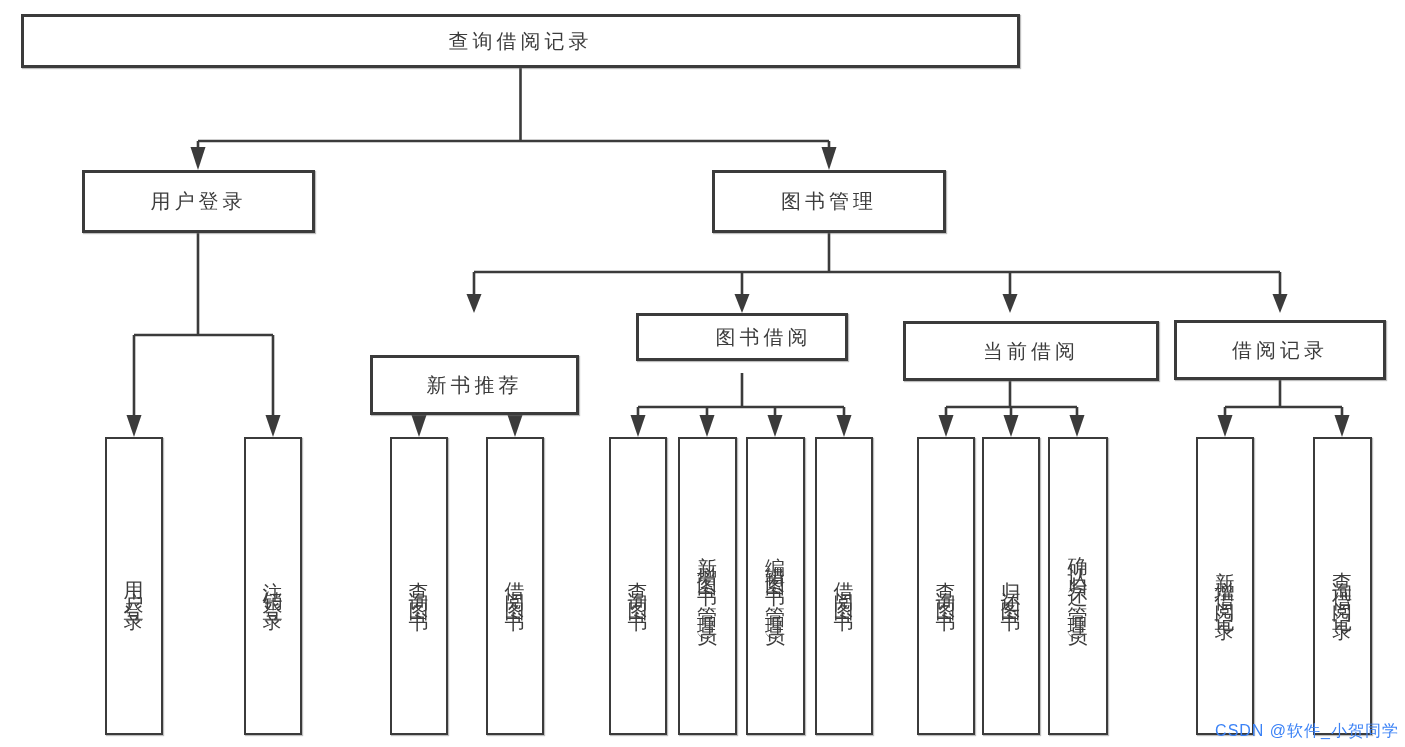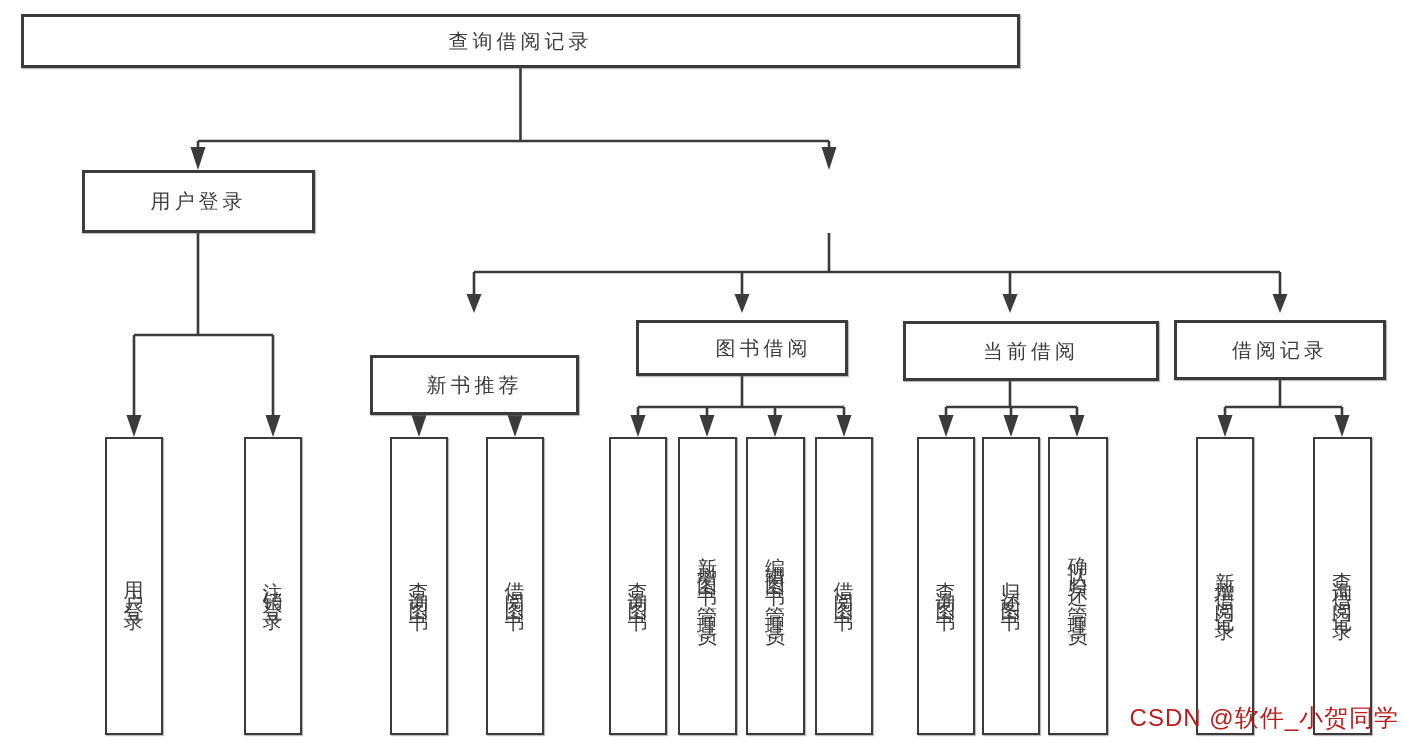--- a/index.html
+++ b/index.html
@@ -41,24 +41,24 @@
     writing-mode: vertical-rl;
     text-orientation: mixed;
     letter-spacing: 10px;
     line-height: 1;
     border-width: 2.5px;
     font-size: 20px;
   }
   .watermark {
     position: absolute;
     right: 6px;
-    bottom: 13px;
-    font-size: 24px;
+    bottom: 5px;
+    font-size: 16px;
     letter-spacing: 1px;
-    color: #b91c1c;
+    color: #3b82f6;
     z-index: 5;
     white-space: nowrap;
   }
 </style>
 </head>
 <body>
 
 <div id="canvas">
 
   <svg id="connectors" viewBox="0 0 1405 747" xmlns="http://www.w3.org/2000/svg">
@@ -100,23 +100,24 @@
       <polygon points="1003.5,415 1018.5,415 1011,437"></polygon>
       <polygon points="1069.5,415 1084.5,415 1077,437"></polygon>
       <polygon points="1217.5,415 1232.5,415 1225,437"></polygon>
       <polygon points="1334.5,415 1349.5,415 1342,437"></polygon>
     </g>
   </svg>
 
   <div class="box" style="left:21px; top:14px; width:999px; height:54px;">查询借阅记录</div>
 
   <div class="box" style="left:82px; top:170px; width:233px; height:63px;">用户登录</div>
+  <div class="box" style="left:712px; top:170px; width:234px; height:63px;">图书管理</div>
 
   <div class="box" style="left:370px; top:313px; width:209px; height:60px;margin-top:42px;">新书推荐</div>
-  <div class="box" style="left:636px; top:320px; width:212px; height:56px;padding-left:43px;">图书借阅</div>
+  <div class="box" style="left:636px; top:313px; width:212px; height:48px;padding-left:43px;">图书借阅</div>
   <div class="box" style="left:903px; top:321px; width:256px; height:60px;">当前借阅</div>
   <div class="box" style="left:1174px; top:320px; width:212px; height:60px;">借阅记录</div>
 
   <div class="box leaf" style="left:105px; top:437px; width:58px; height:298px;">用户登录</div>
   <div class="box leaf" style="left:244px; top:437px; width:58px; height:298px;">注销登录</div>
 
   <div class="box leaf" style="left:390px; top:437px; width:58px; height:298px;">查询图书</div>
   <div class="box leaf" style="left:486px; top:437px; width:58px; height:298px;">借阅图书</div>
 
   <div class="box leaf" style="left:609px; top:437px; width:58px; height:298px;">查询图书</div>

